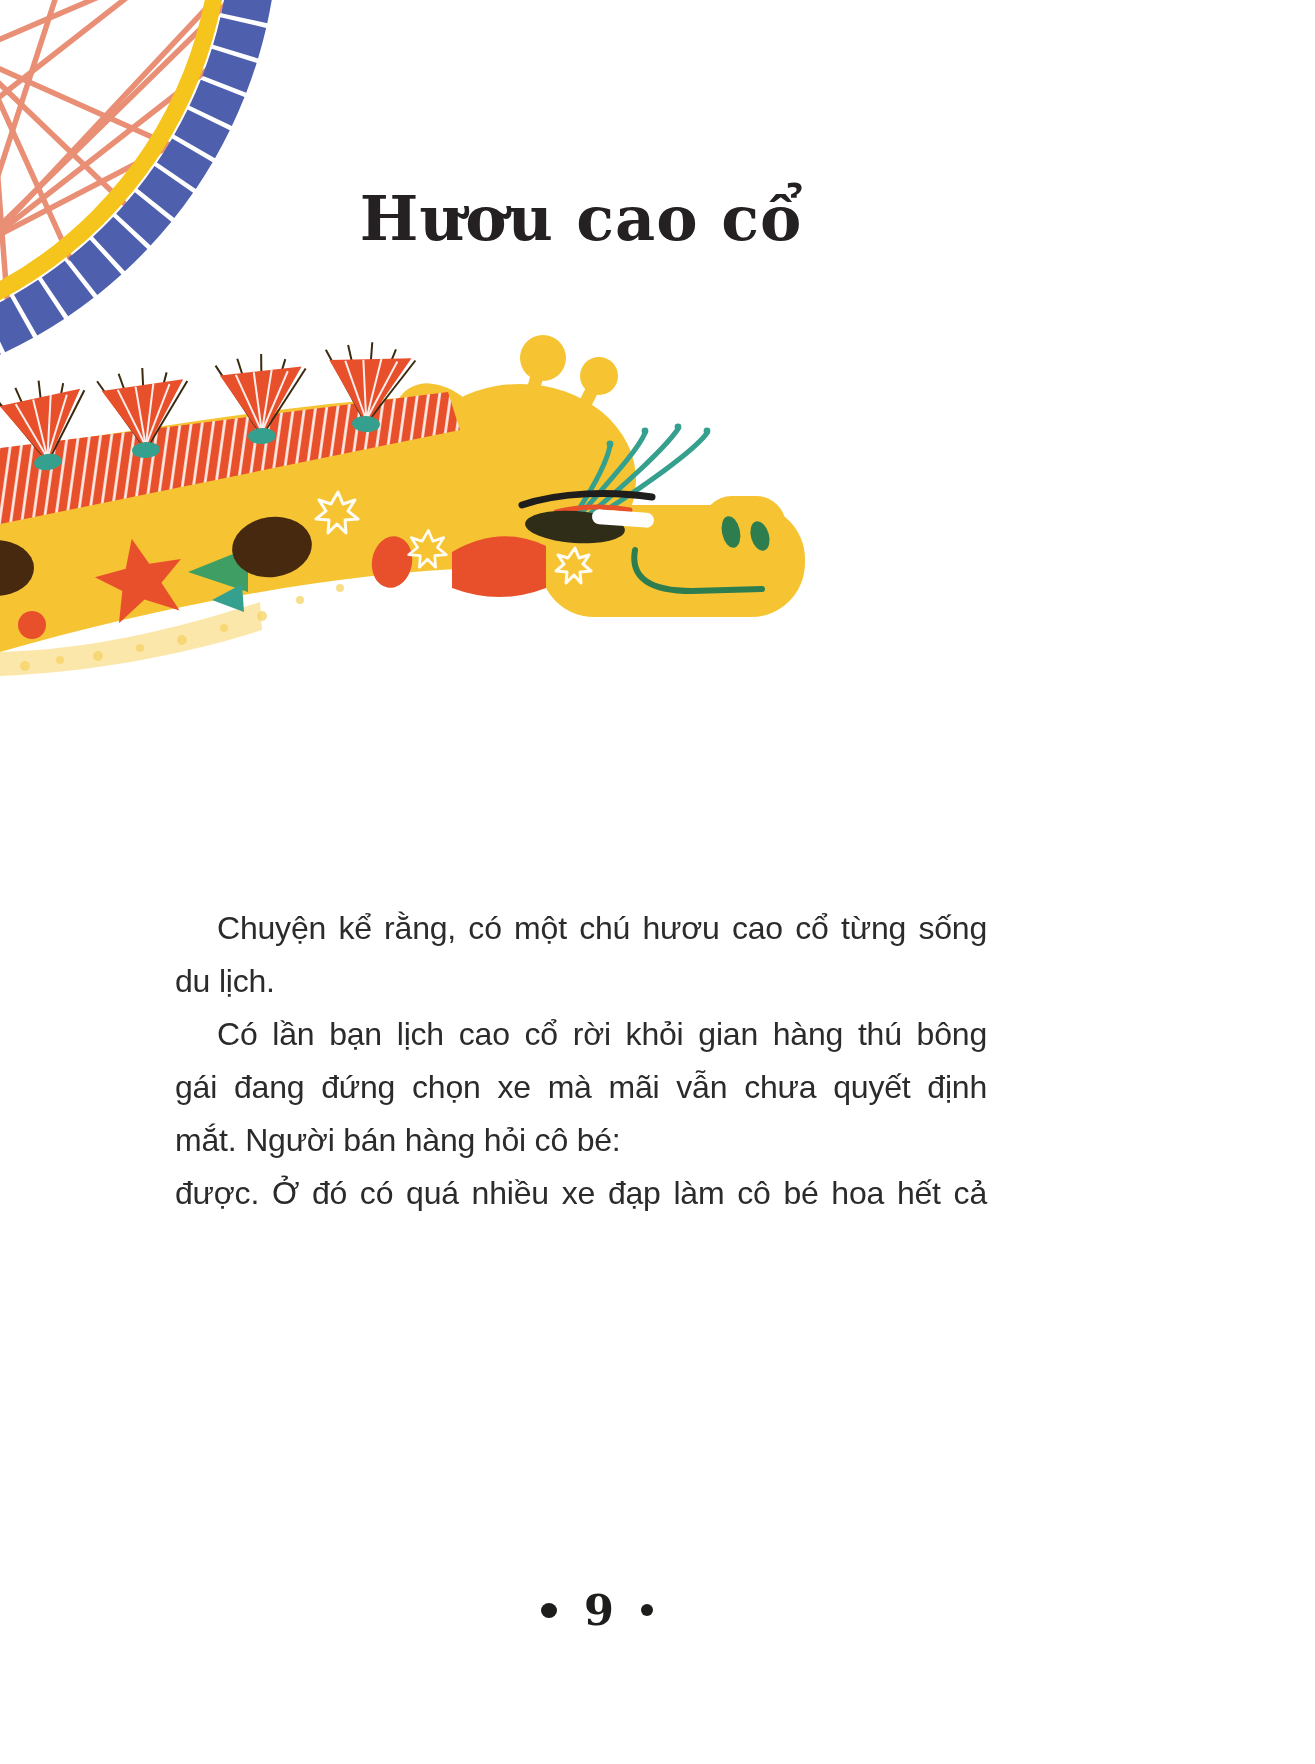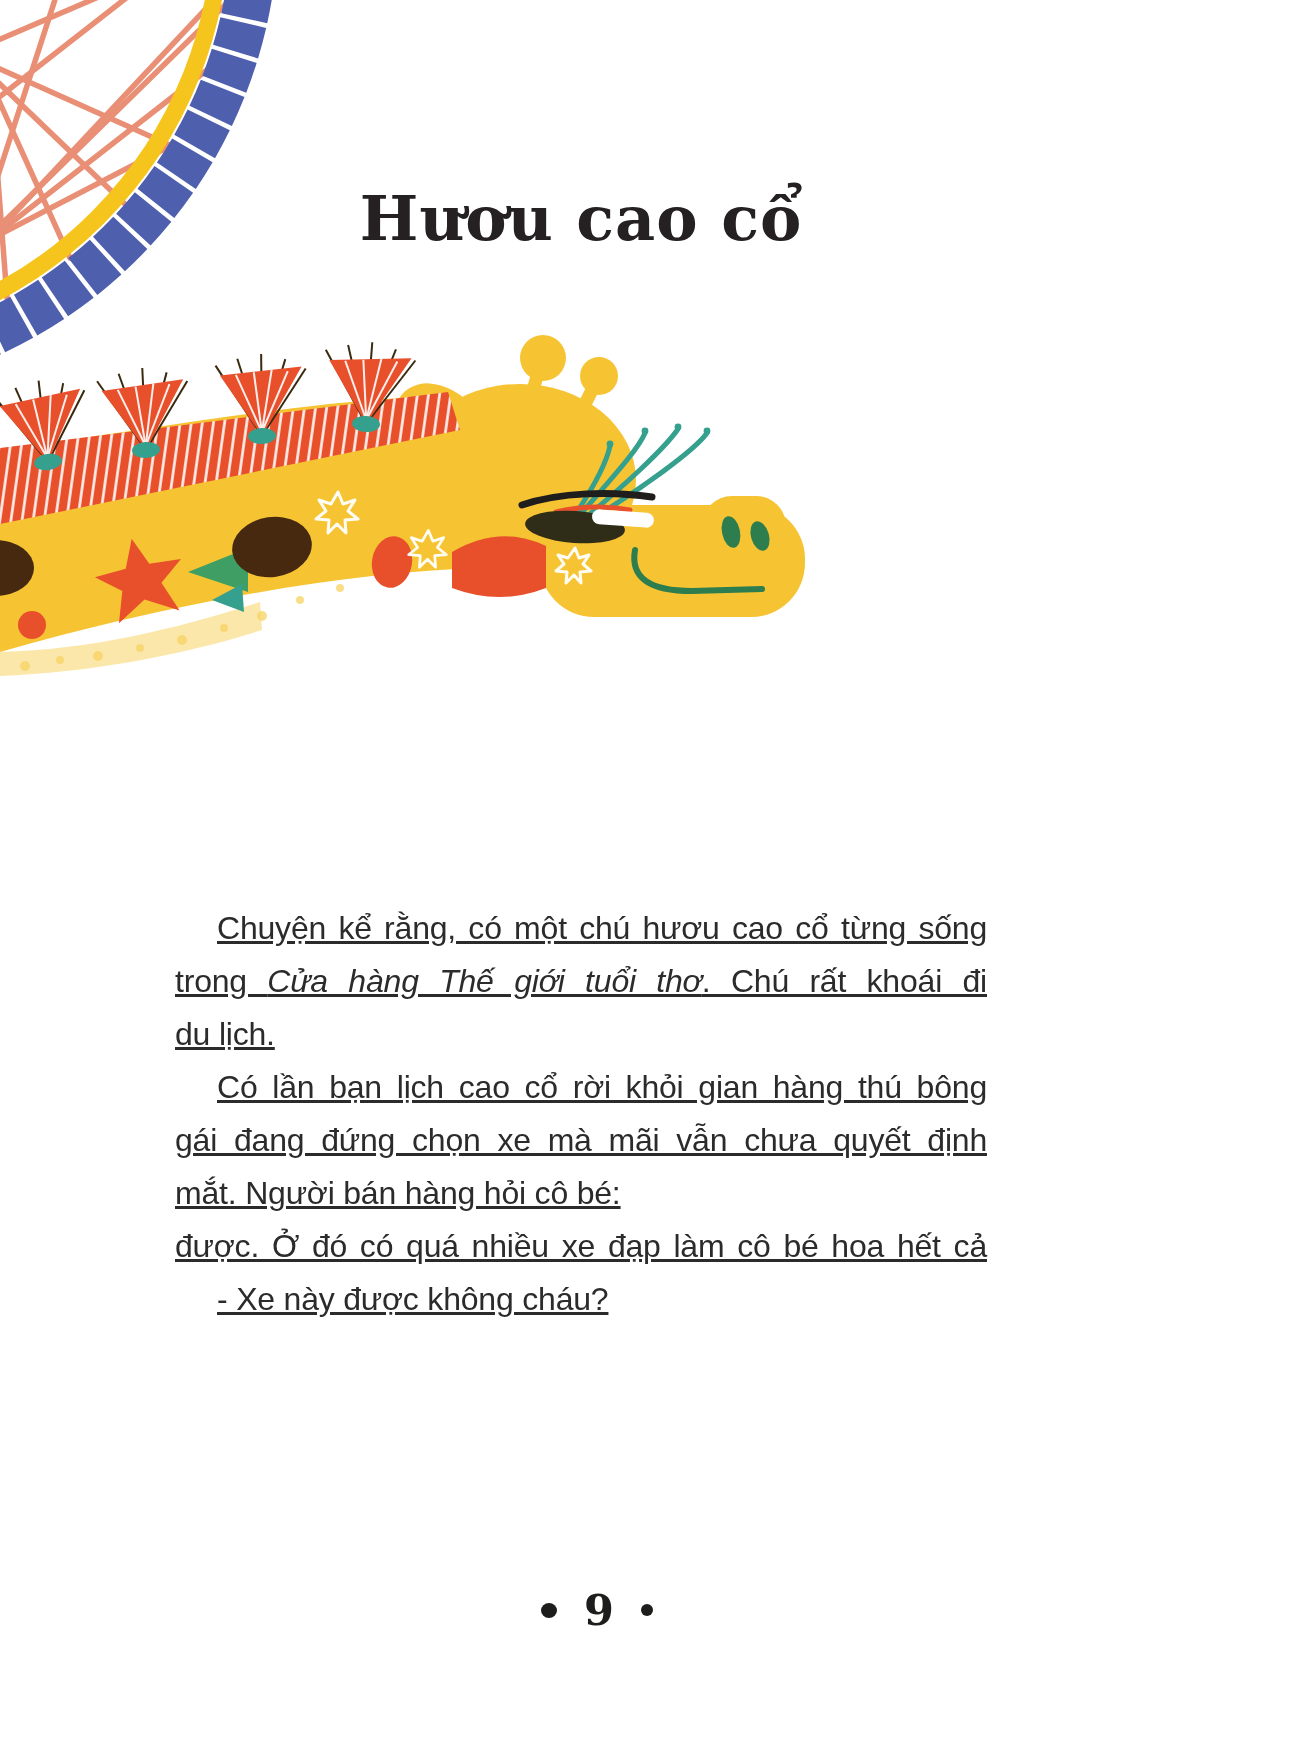--- a/index.html
+++ b/index.html
@@ -27,21 +27,21 @@
   }
 
   .body-text {
     position: absolute;
     left: 175px; top: 902px; width: 812px;
     font-size: 32px;
     line-height: 53px;
     letter-spacing: -0.2px;
     color: var(--body-text, #2b2b2b);
   }
-  .body-text .line { height: 53px; white-space: normal; text-decoration: underline; }
+  .body-text .line { height: 53px; white-space: normal; }
   .body-text .line.justify { text-align: justify; text-align-last: justify; }
   .body-text .line.indent { padding-left: 42px; }
   .body-text .italic { font-style: italic; }
 
   .page-number {
     position: absolute;
     left: 175px; top: 1585px; width: 812px;
     display: flex; justify-content: center; align-items: center;
     gap: 27px;
     transform: translateX(16px);
@@ -241,27 +241,25 @@
 
     <ellipse cx="731" cy="232" rx="9" ry="16" class="f-dkgreen" transform="rotate(-12 731 232)"></ellipse>
     <ellipse cx="760" cy="236" rx="9" ry="15" class="f-dkgreen" transform="rotate(-16 760 236)"></ellipse>
     <path d="M635,250 C630,278 650,291 692,291 L762,289" fill="none" class="s-dkgreen" stroke-width="6" stroke-linecap="round"></path>
   </svg>
 
   <h1 class="title">Hươu cao cổ</h1>
 
   <div class="body-text">
       <div class="line indent justify"><span>Chuyện kể rằng, có một chú hươu cao cổ từng sống</span></div>
-      <div class="line justify"><span>trong </span><span class="italic">Cửa hàng Thế giới tuổi thơ</span><span>. Chú rất khoái đi</span></div>
       <div class="line"><span>du lịch.</span></div>
       <div class="line indent justify"><span>Có lần bạn lịch cao cổ rời khỏi gian hàng thú bông</span></div>
       <div class="line justify"><span>gái đang đứng chọn xe mà mãi vẫn chưa quyết định</span></div>
       <div class="line"><span>mắt. Người bán hàng hỏi cô bé:</span></div>
       <div class="line justify"><span>được. Ở đó có quá nhiều xe đạp làm cô bé hoa hết cả</span></div>
-      <div class="line indent"><span>- Xe này được không cháu?</span></div>
     </div>
 
   <div class="page-number">
     <span class="pn-dot left"></span>
     <span>9</span>
     <span class="pn-dot right"></span>
   </div>
 
 </div>
 

